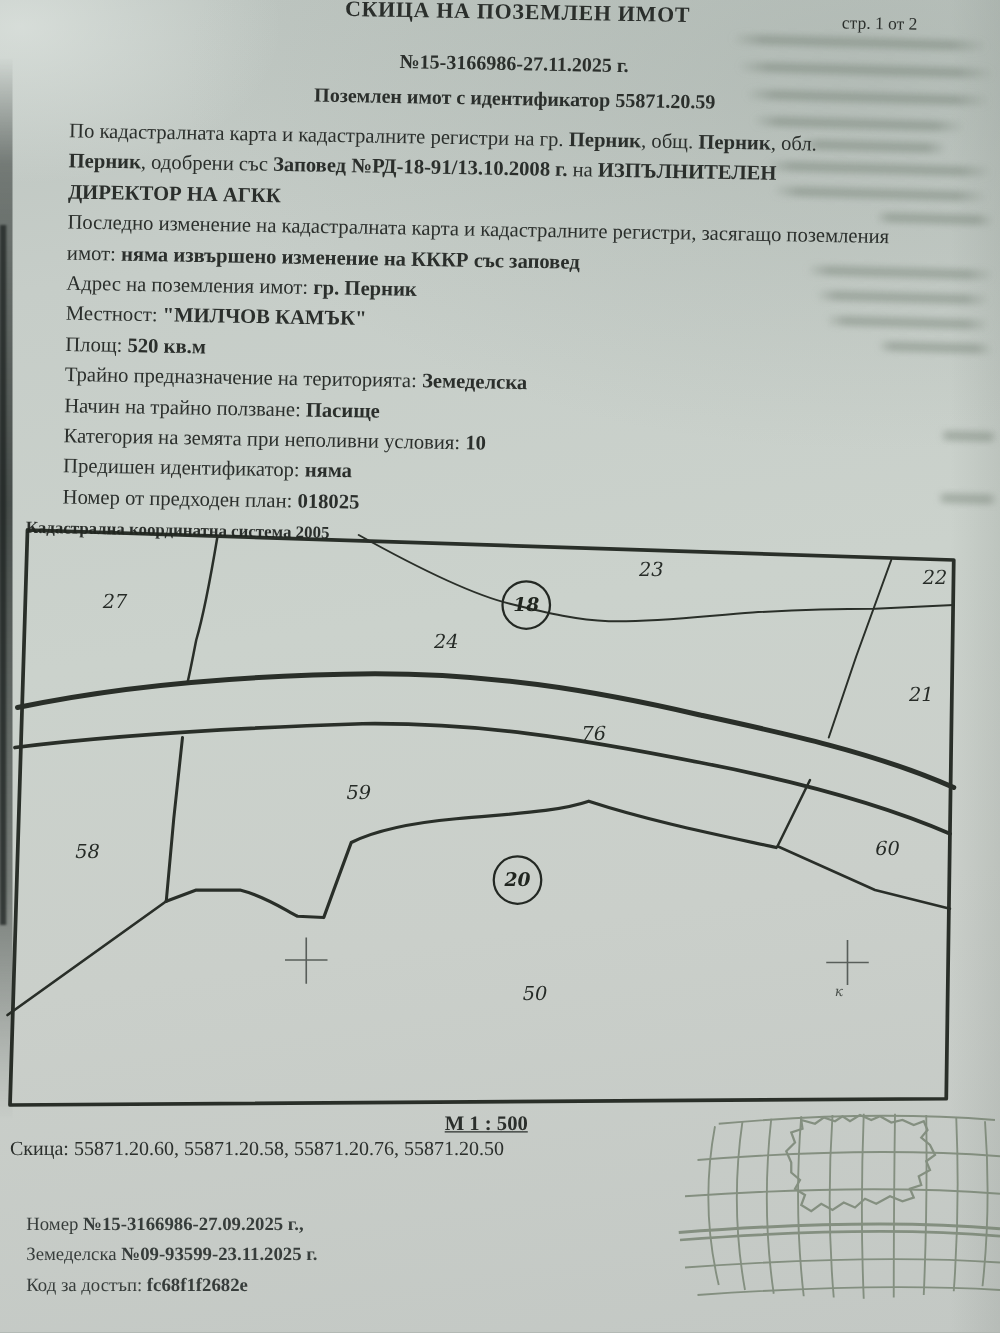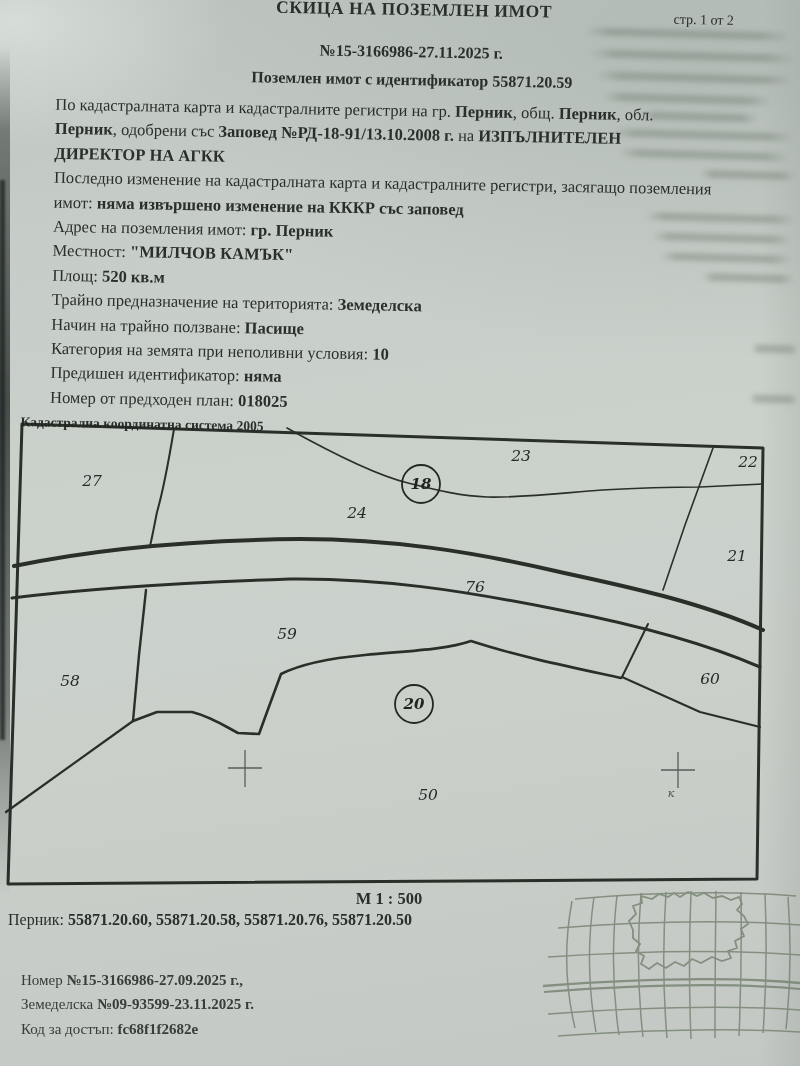--- a/index.html
+++ b/index.html
@@ -27,23 +27,23 @@
   .doc-text{position:absolute;left:0;top:0;width:100%;transform:rotate(1.02deg);transform-origin:70px 10px;}
   .title{position:absolute;top:-7px;left:14px;width:100%;text-align:center;
     font-weight:700;font-size:17.5px;letter-spacing:.6px;white-space:nowrap;}
   .pagenum{position:absolute;top:1px;right:66px;font-size:14px;}
   .hnum{position:absolute;top:37px;left:12px;width:100%;text-align:center;font-weight:700;font-size:16px;white-space:nowrap;}
   .hsub{position:absolute;top:65px;left:13px;width:100%;text-align:center;font-weight:700;font-size:16px;white-space:nowrap;}
   .bodyblock{position:absolute;top:95px;left:57px;width:720px;font-size:16.5px;}
   .bline{height:24.4px;white-space:nowrap;}
   .bline b{font-weight:700;}
   .bline.small{font-size:13.5px;font-weight:700;margin-left:-29px;padding-top:3px;}
-  .mscale{position:absolute;top:889px;left:0;width:778px;text-align:center;font-weight:700;font-size:16.5px;}
+  .mscale{position:absolute;top:889px;left:0;width:778px;text-align:center;font-weight:700;font-size:16.5px;text-decoration:underline;}
   .neigh{position:absolute;top:911px;left:8px;font-size:16px;white-space:nowrap;}
-  .neigh b{font-weight:700;}
+  .neigh b{font-weight:400;}
   .footer{position:absolute;left:21px;top:968px;font-size:15px;color:#373d3b;line-height:24.4px;}
   .footer .bline{height:24.4px;}
   svg text{user-select:none;}
   .mlabel{font:italic 15.5px "DejaVu Serif",serif;fill:#262b27;}
   .mcircled{font:italic 700 15px "DejaVu Serif",serif;fill:#20251f;}
   .kmark{font:italic 11px "DejaVu Serif",serif;fill:#4c524d;}
 </style>
 </head>
 <body>
 
@@ -161,20 +161,20 @@
       <path d="M 691,891 Q 688,968 691,1039"></path>
       <path d="M 716,891 Q 715,968 715,1038"></path>
       <path d="M 741,892 Q 742,967 739,1036"></path>
       <path d="M 765,894 Q 768,966 763,1033"></path>
       <path d="M 788,897 Q 793,965 786,1029"></path>
       <path stroke-width="1.8" d="M 633,930 L 629,921 L 636,914 L 633,906 L 642,903 L 641,896 L 652,899 L 659,894 L 668,897 L 674,893 L 680,897 L 688,892 L 697,896 L 704,893 L 713,898 L 722,896 L 731,900 L 739,897 L 742,904 L 737,910 L 744,916 L 748,924 L 741,929 L 744,936 L 735,941 L 737,948 L 728,951 L 731,958 L 722,961 L 712,957 L 701,963 L 692,959 L 684,966 L 675,962 L 666,968 L 657,963 L 649,969 L 641,964 L 644,956 L 636,951 L 640,944 L 633,938 Z"></path>
     </g>
   </svg>
 
   <div class="mscale">М 1 : 500</div>
-  <div class="neigh"><span>Перник: </span><b>55871.20.60, 55871.20.58, 55871.20.76, 55871.20.50</b></div>
+  <div class="neigh"><span>Скица: </span><b>55871.20.60, 55871.20.58, 55871.20.76, 55871.20.50</b></div>
 
   <div class="footer" id="footer-lines">
       <div class="bline"><span>Номер </span><b>№15-3166986-27.09.2025 г.,</b></div>
       <div class="bline"><span>Земеделска </span><b>№09-93599-23.11.2025 г.</b></div>
       <div class="bline"><span>Код за достъп: </span><b>fc68f1f2682e</b></div>
     </div>
 </div>
 
 </body></html>

